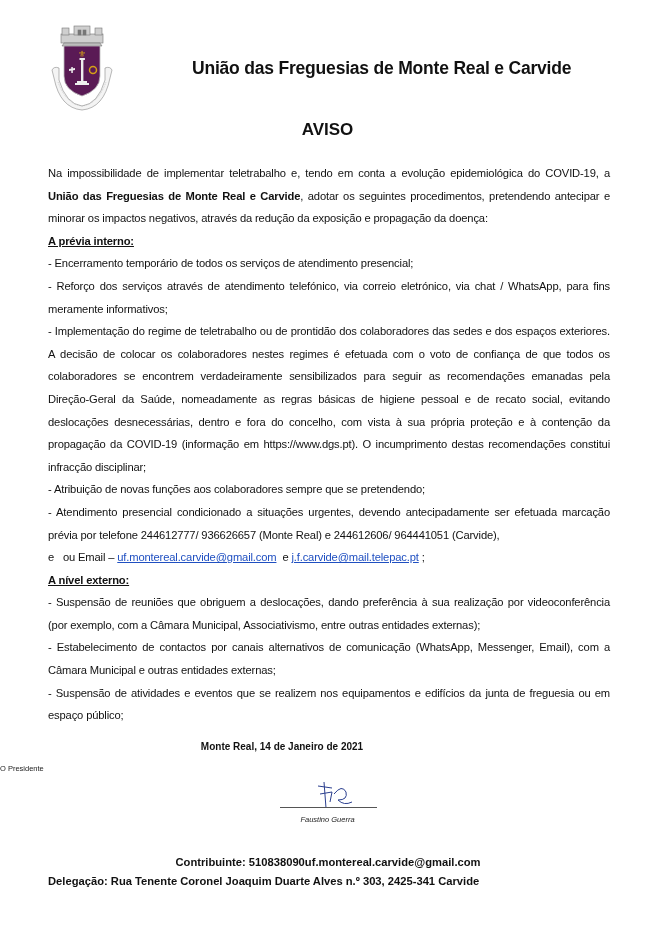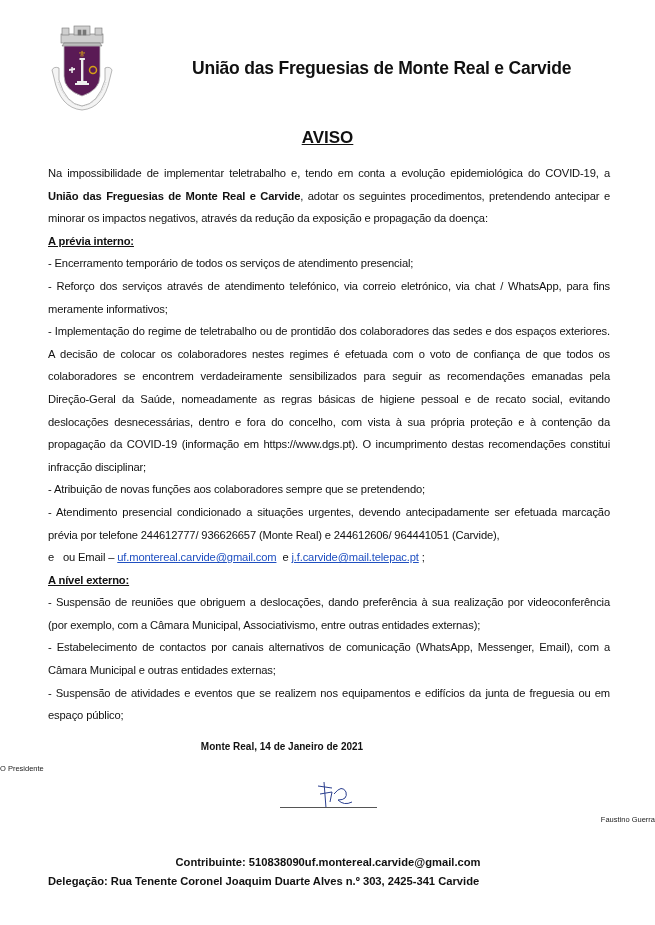--- a/index.html
+++ b/index.html
@@ -1,34 +1,34 @@
 <!DOCTYPE html>
 <html><head>
 <meta charset="utf-8">
 <style>
   html, body { margin:0; padding:0; background:#fff; }
   body { width:655px; height:925px; position:relative; overflow:hidden;
          font-family:"Liberation Sans", "DejaVu Sans", sans-serif; color:#111; }
   .logo { position:absolute; left:44px; top:24px; width:76px; height:88px; }
   .org-title { position:absolute; left:192px; top:58px; font-size:17.5px; font-weight:bold;
                letter-spacing:-0.2px; color:#111; white-space:nowrap; }
-  .aviso { position:absolute; left:0; width:655px; top:128px; text-align:center;
-           font-size:17px; font-weight:bold;text-decoration:underline; }
+  .aviso { position:absolute; left:0; width:655px; top:120px; text-align:center;
+           font-size:17px; font-weight:bold; }
   .body-text { position:absolute; left:48px; top:162px; width:562px; font-size:11.2px;
                line-height:22.6px; letter-spacing:-0.15px; }
   .body-text p { margin:0; }
   .just { text-align:justify; text-align-last:left; }
   .heading-u { font-weight:bold; text-decoration:underline; }
   a.link { color:#1f4fc1; text-decoration:underline; }
   .date-line { position:absolute; left:0; width:564px; top:741px; text-align:center;
                font-size:10px; font-weight:bold; }
   .pres { position:absolute; left:0; width:655px; top:764px; font-size:7.5px; color:#222; }
   .sig { position:absolute; left:310px; top:780px; width:48px; height:30px; }
   .sig-line { position:absolute; left:280px; top:807px; width:97px; height:1px; background:#555; }
-  .signer { position:absolute; left:0; width:655px; top:815px; text-align:right; font-size:7.5px; color:#222; }
+  .signer { position:absolute; left:0; width:655px; top:815px; text-align:center; font-size:7.5px; color:#222;font-style:italic; }
   .footer { position:absolute; left:48px; top:853px; width:560px; font-size:11.2px; font-weight:bold;
             line-height:19px; color:#111; }
   .footer .row1 { display:flex; justify-content:center; }
   .footer .email { font-weight:normal; font-weight:bold; }
 </style>
 </head>
 <body>
 
 <svg class="logo" viewBox="0 0 76 88">
 

